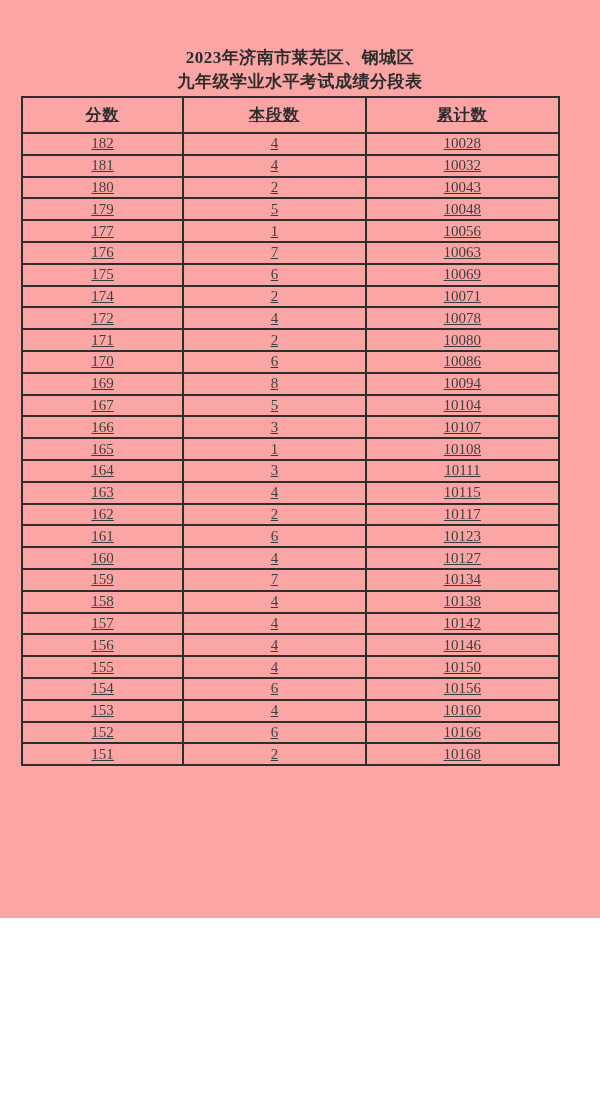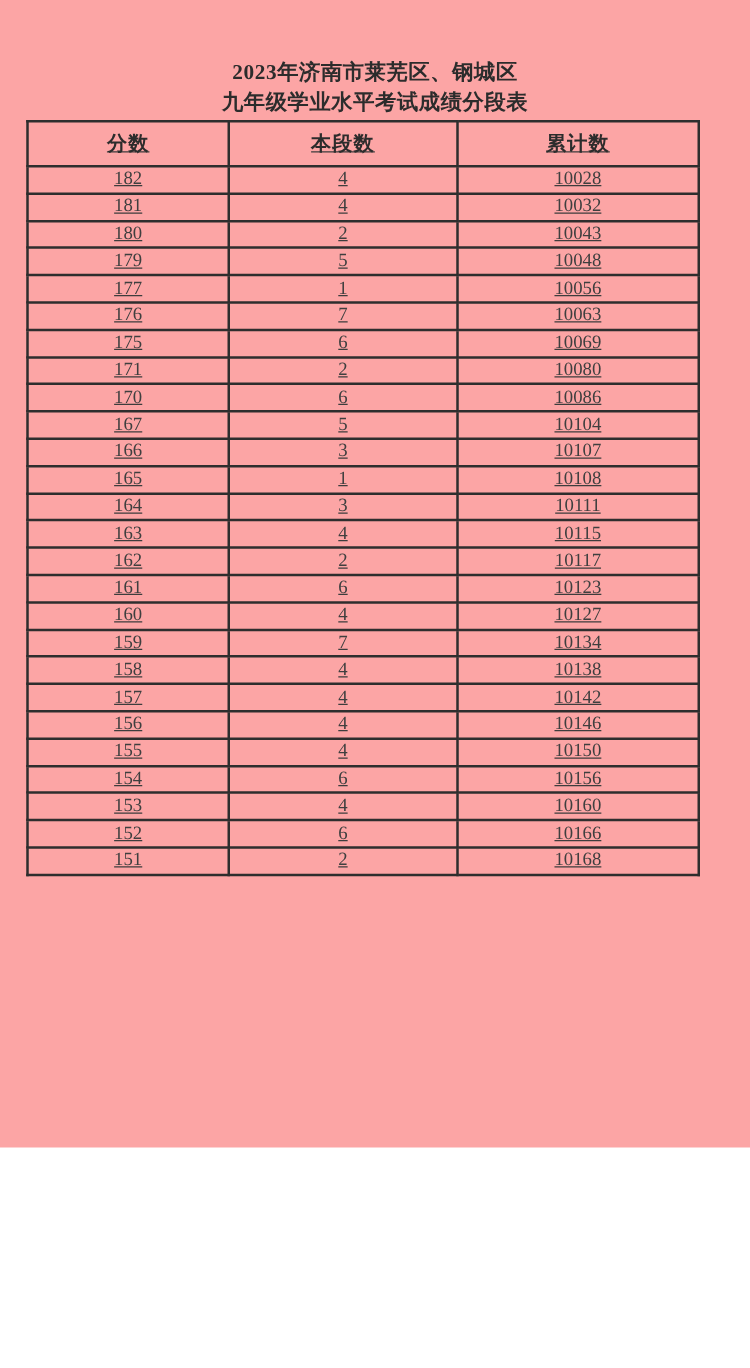--- a/index.html
+++ b/index.html
@@ -135,35 +135,50 @@
     <td>7</td>
     <td>10063</td>
   </tr>
 
   <tr>
     <td>175</td>
     <td>6</td>
     <td>10069</td>
   </tr>
 
-
-
+  <tr>
+    <td>174</td>
+    <td>2</td>
+    <td>10071</td>
+  </tr>
+
+
+  <tr>
+    <td>172</td>
+    <td>4</td>
+    <td>10078</td>
+  </tr>
 
   <tr>
     <td>171</td>
     <td>2</td>
     <td>10080</td>
   </tr>
 
   <tr>
     <td>170</td>
     <td>6</td>
     <td>10086</td>
   </tr>
 
+  <tr>
+    <td>169</td>
+    <td>8</td>
+    <td>10094</td>
+  </tr>
 
 
   <tr>
     <td>167</td>
     <td>5</td>
     <td>10104</td>
   </tr>
 
   <tr>
     <td>166</td>

